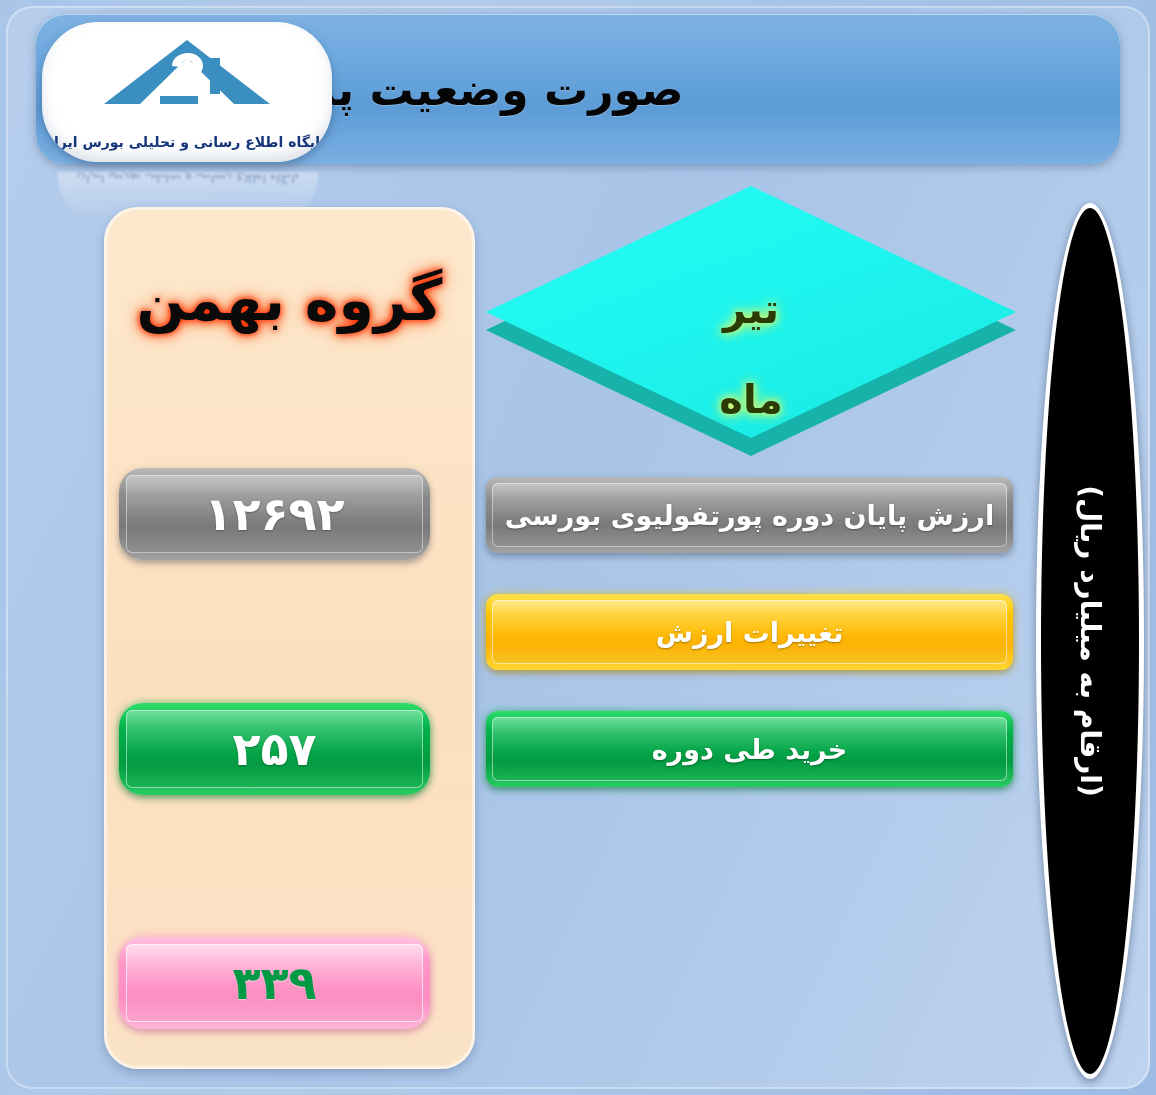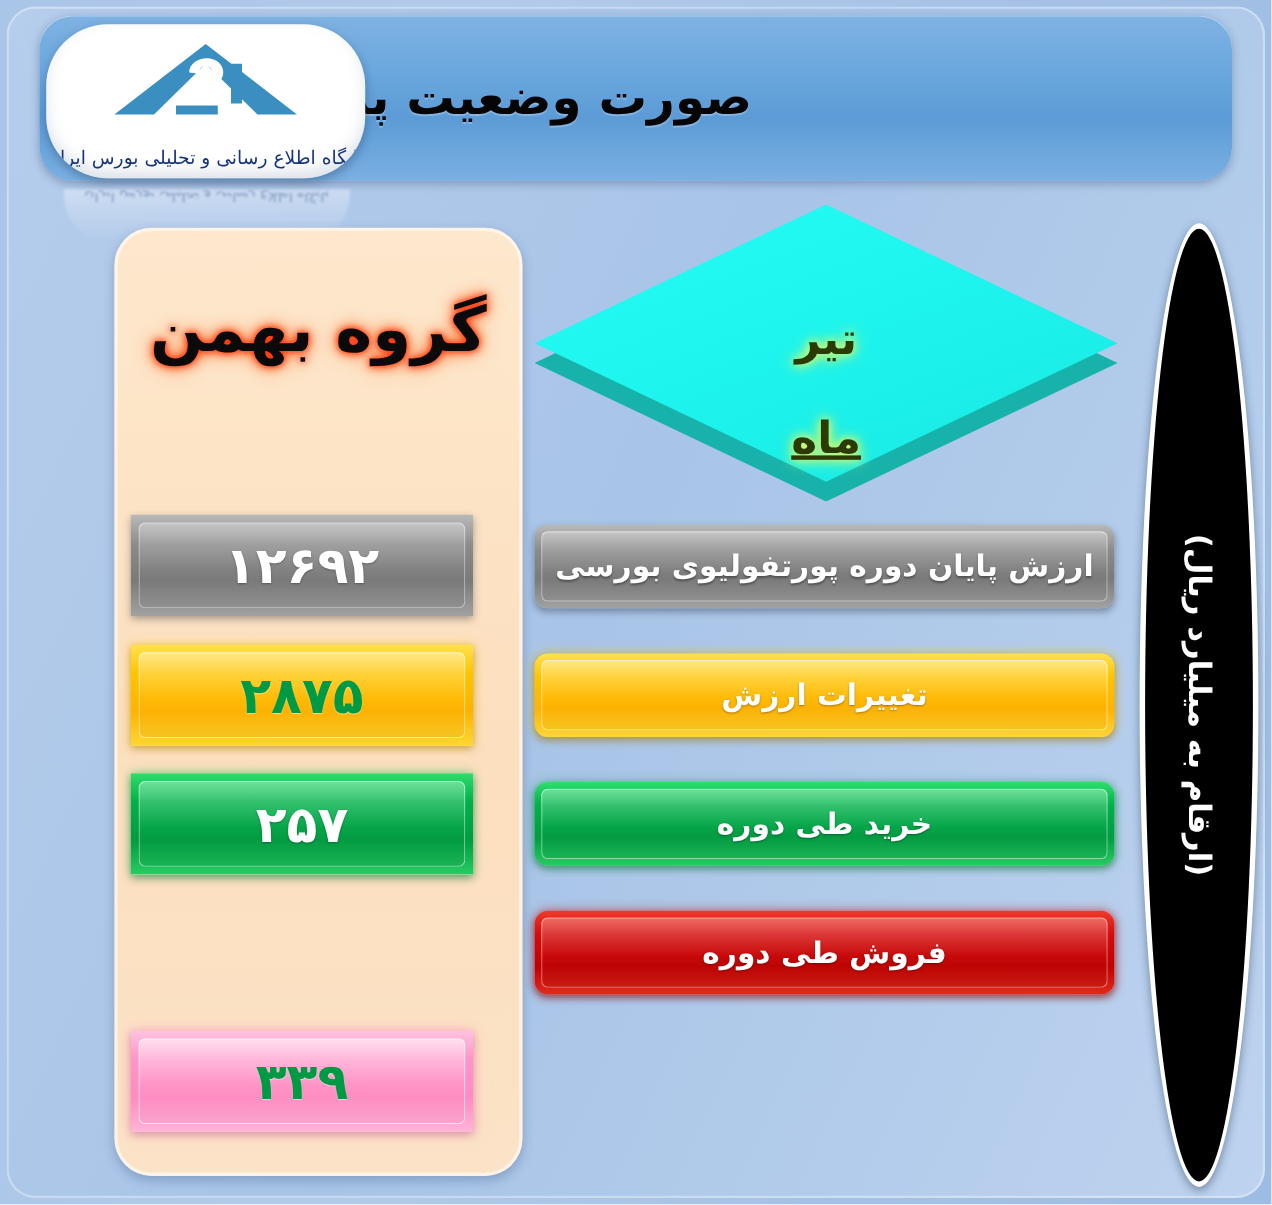--- a/index.html
+++ b/index.html
@@ -84,22 +84,22 @@
     letter-spacing: 5px;
     color: #16357a;
     line-height: 1;
   }
 
   .logo-sub {
     position: absolute;
     left: 0; right: 0;
     top: 112px;
     text-align: left;
-    font-size: 17px;
-    font-weight: normal;
+    font-size: 14px;
+    font-weight: bold;
     color: #16357a;
     direction: rtl;
     white-space: nowrap;
   }
 
   .logo-reflection {
     position: absolute;
     left: 58px; top: 172px;
     width: 260px; height: 46px;
     border-radius: 0 0 40px 40px;
@@ -145,21 +145,21 @@
        0 0 11px #ff5a1e,
        0 0 18px #ff7a3a;
   }
 
   
   .value-chip {
     position: absolute;
     left: 119px;
     width: 311px;
     height: 92px;
-    border-radius: 0;
+    border-radius: 24px;
     display: flex;
     align-items: center;
     justify-content: center;
     font-size: 46px;
     font-weight: bold;
     letter-spacing: 2px;
   }
   .value-chip .inner {
     position: absolute;
     left: 7px; right: 7px; top: 7px; bottom: 7px;
@@ -247,21 +247,21 @@
     text-align: center;
     font-size: 40px;
     font-weight: bold;
     color: #2b3b05;
     direction: rtl;
     text-shadow: 0 0 9px #e8ff6a, 0 0 14px #d6f75a;
     z-index: 3;
     margin-top: 38px;
   }
   .diamond-label.l1 { top: 62px; }
-  .diamond-label.l2 { top: 152px; text-decoration: underline; }
+  .diamond-label.l2 { top: 152px; }
 
   
   .units-ellipse {
     position: absolute;
     left: 1036px; top: 203px;
     width: 108px; height: 876px;
     border-radius: 50% / 50%;
     background: #000000;
     border: 5px solid #ffffff;
     box-shadow: 0 3px 9px rgba(20,40,70,.45);
@@ -304,48 +304,40 @@
   </div>
 
   <div class="values-panel">
     <div class="group-name">گروه بهمن</div>
   </div>
 
   <div class="value-chip th-gray" style="top:468px">
     <div class="inner"></div>
     <span class="num num-white">۱۲۶۹۲</span>
   </div>
-  <div class="value-chip th-yellow" style="top:586px">
-    <div class="inner"></div>
-    <span class="num num-green">۲۸۷۵</span>
-  </div>
   <div class="value-chip th-green" style="top:703px">
     <div class="inner"></div>
     <span class="num num-white">۲۵۷</span>
   </div>
   <div class="value-chip th-pink" style="top:937px">
     <div class="inner"></div>
     <span class="num num-green">۳۳۹</span>
   </div>
 
   <div class="label-chip th-gray" style="top:477px">
     <div class="inner"></div>
     <span class="txt">ارزش پایان دوره پورتفولیوی بورسی</span>
   </div>
   <div class="label-chip th-yellow" style="top:594px">
     <div class="inner"></div>
     <span class="txt">تغییرات ارزش</span>
   </div>
   <div class="label-chip th-green" style="top:711px">
     <div class="inner"></div>
     <span class="txt">خرید طی دوره</span>
-  </div>
-  <div class="label-chip th-red" style="top:828px">
-    <div class="inner"></div>
-    <span class="txt">فروش طی دوره</span>
   </div>
 
   <div class="diamond-wrap">
     <div class="diamond-side"></div>
     <div class="diamond-top"></div>
     <div class="diamond-label l1">تیر</div>
     <div class="diamond-label l2">ماه</div>
   </div>
 
   <div class="units-ellipse">

